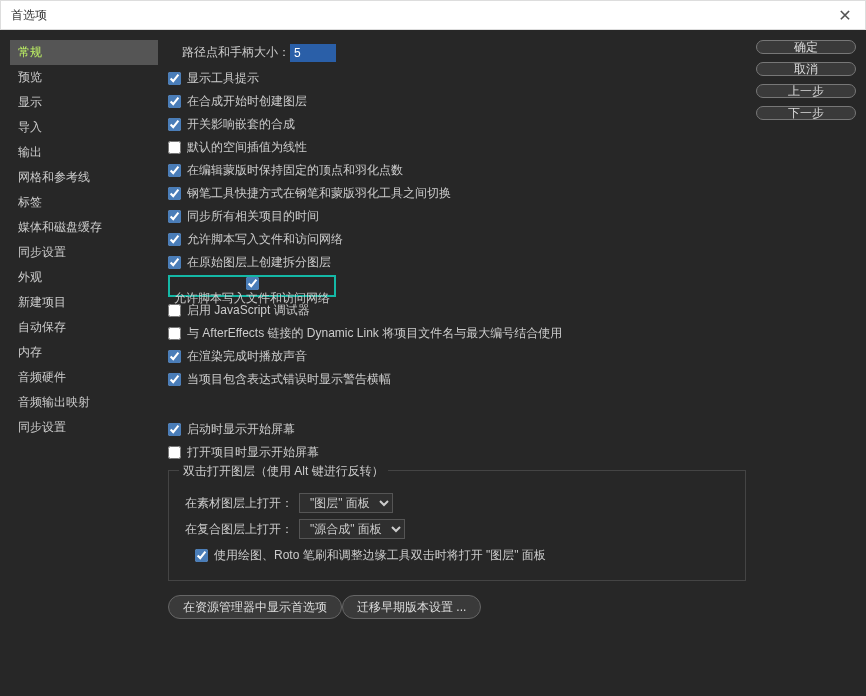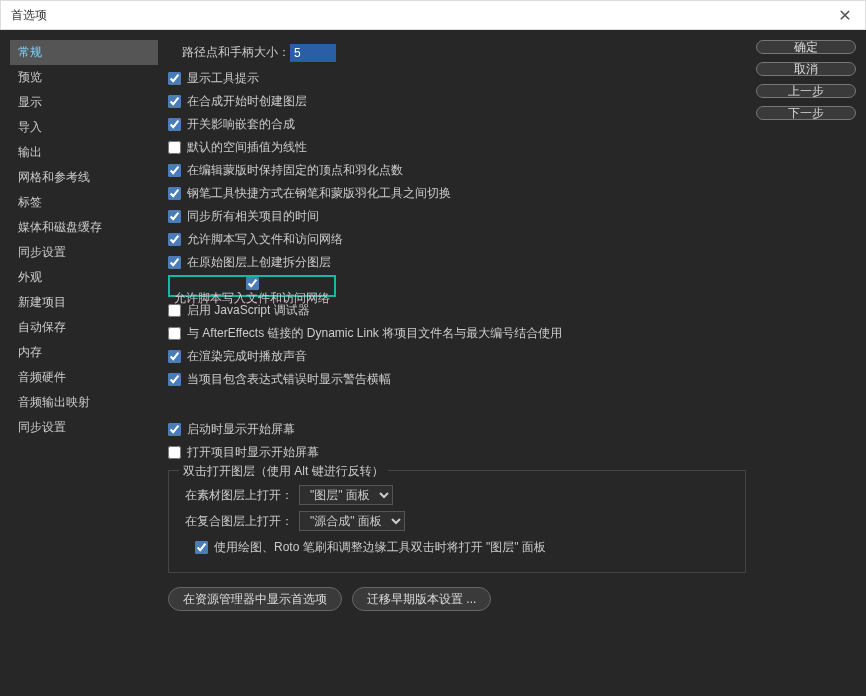--- a/index.html
+++ b/index.html
@@ -2,37 +2,37 @@
 <html><head>
 <meta charset="utf-8">
 <style>
 * { margin: 0; padding: 0; box-sizing: border-box; font-family: "Microsoft YaHei", Arial, sans-serif; font-size: 12px; }
 body { background: #272727; color: #ccc; width: 866px; height: 696px; overflow: hidden; }
 .titlebar { background: #fff; height: 30px; display: flex; align-items: center; justify-content: space-between; padding: 0 10px; color: #333; border: 1px solid #ddd; }
 .titlebar .close { width: 20px; height: 20px; display: flex; align-items: center; justify-content: center; cursor: pointer; font-size: 16px; color: #555; }
 .body { display: flex; background: #272727; padding: 10px; height: 666px; }
 .sidebar { width: 148px; }
 .sidebar-item { padding: 4px 8px; color: #ccc; cursor: pointer; }
-.sidebar-item.selected { background: #555; color: #7dd3fc; }
+.sidebar-item.selected { background: #555; color: #bef264; }
 .main { flex: 1; padding: 0 10px; position: relative; }
 .row { display: flex; align-items: flex-start; margin: 4px 0; height: 20px; }
 .label-right { text-align: right; }
 .num-input { background: #2a5fa8; color: #fff; border: 1px solid #2a5fa8; width: 46px; height: 18px; padding: 0 3px; }
 .check { display: flex; align-items: center; gap: 6px; margin: 3px 0; height: 20px; }
 .check input[type="checkbox"] { width: 13px; height: 13px; accent-color: #4a7db8; background:#333; }
 .check label { color: #ccc; text-align: right; }
 .highlight-box { border: 2px solid #14b8a6; padding: 0 4px; display: inline-flex; align-items: center; height: 22px; flex-direction: column; }
-.group-box { border: 1px solid #444; padding: 8px 12px 12px; margin-top: 8px; position: relative; }
+.group-box { border: 1px solid #444; padding: 16px 12px 12px; margin-top: 8px; position: relative; }
 .group-title { position: absolute; top: -8px; left: 10px; background: #272727; padding: 0 4px; color: #ccc; }
 .select { background: #2f2f2f; color: #ccc; border: 1px solid #555; height: 20px; padding: 0 6px; }
 .select-row { display: flex; align-items: center; gap: 6px; margin: 6px 0; }
 .btn-panel { width: 100px; display: flex; flex-direction: column; gap: 8px; }
 .btn { background: #3a3a3a; border: 1px solid #777; border-radius: 11px; color: #ddd; height: 14px; display: flex; align-items: center; justify-content: center; cursor: pointer; }
 .btn-inline { background: #3a3a3a; border: 1px solid #666; border-radius: 12px; color: #ddd; height: 24px; padding: 0 14px; display: inline-flex; align-items: center; cursor: pointer; }
-.bottom-buttons { display: flex; gap: 10px; margin-top: 14px; text-align: center; }
+.bottom-buttons { display: flex; gap: 0; margin-top: 14px; text-align: center; }
 .spacer { height: 24px; }
 .indent { margin-left: 14px; }
 </style>
 </head>
 <body>
 
 <div class="titlebar">
   <span>首选项</span>
   <span class="close">✕</span>
 </div>

